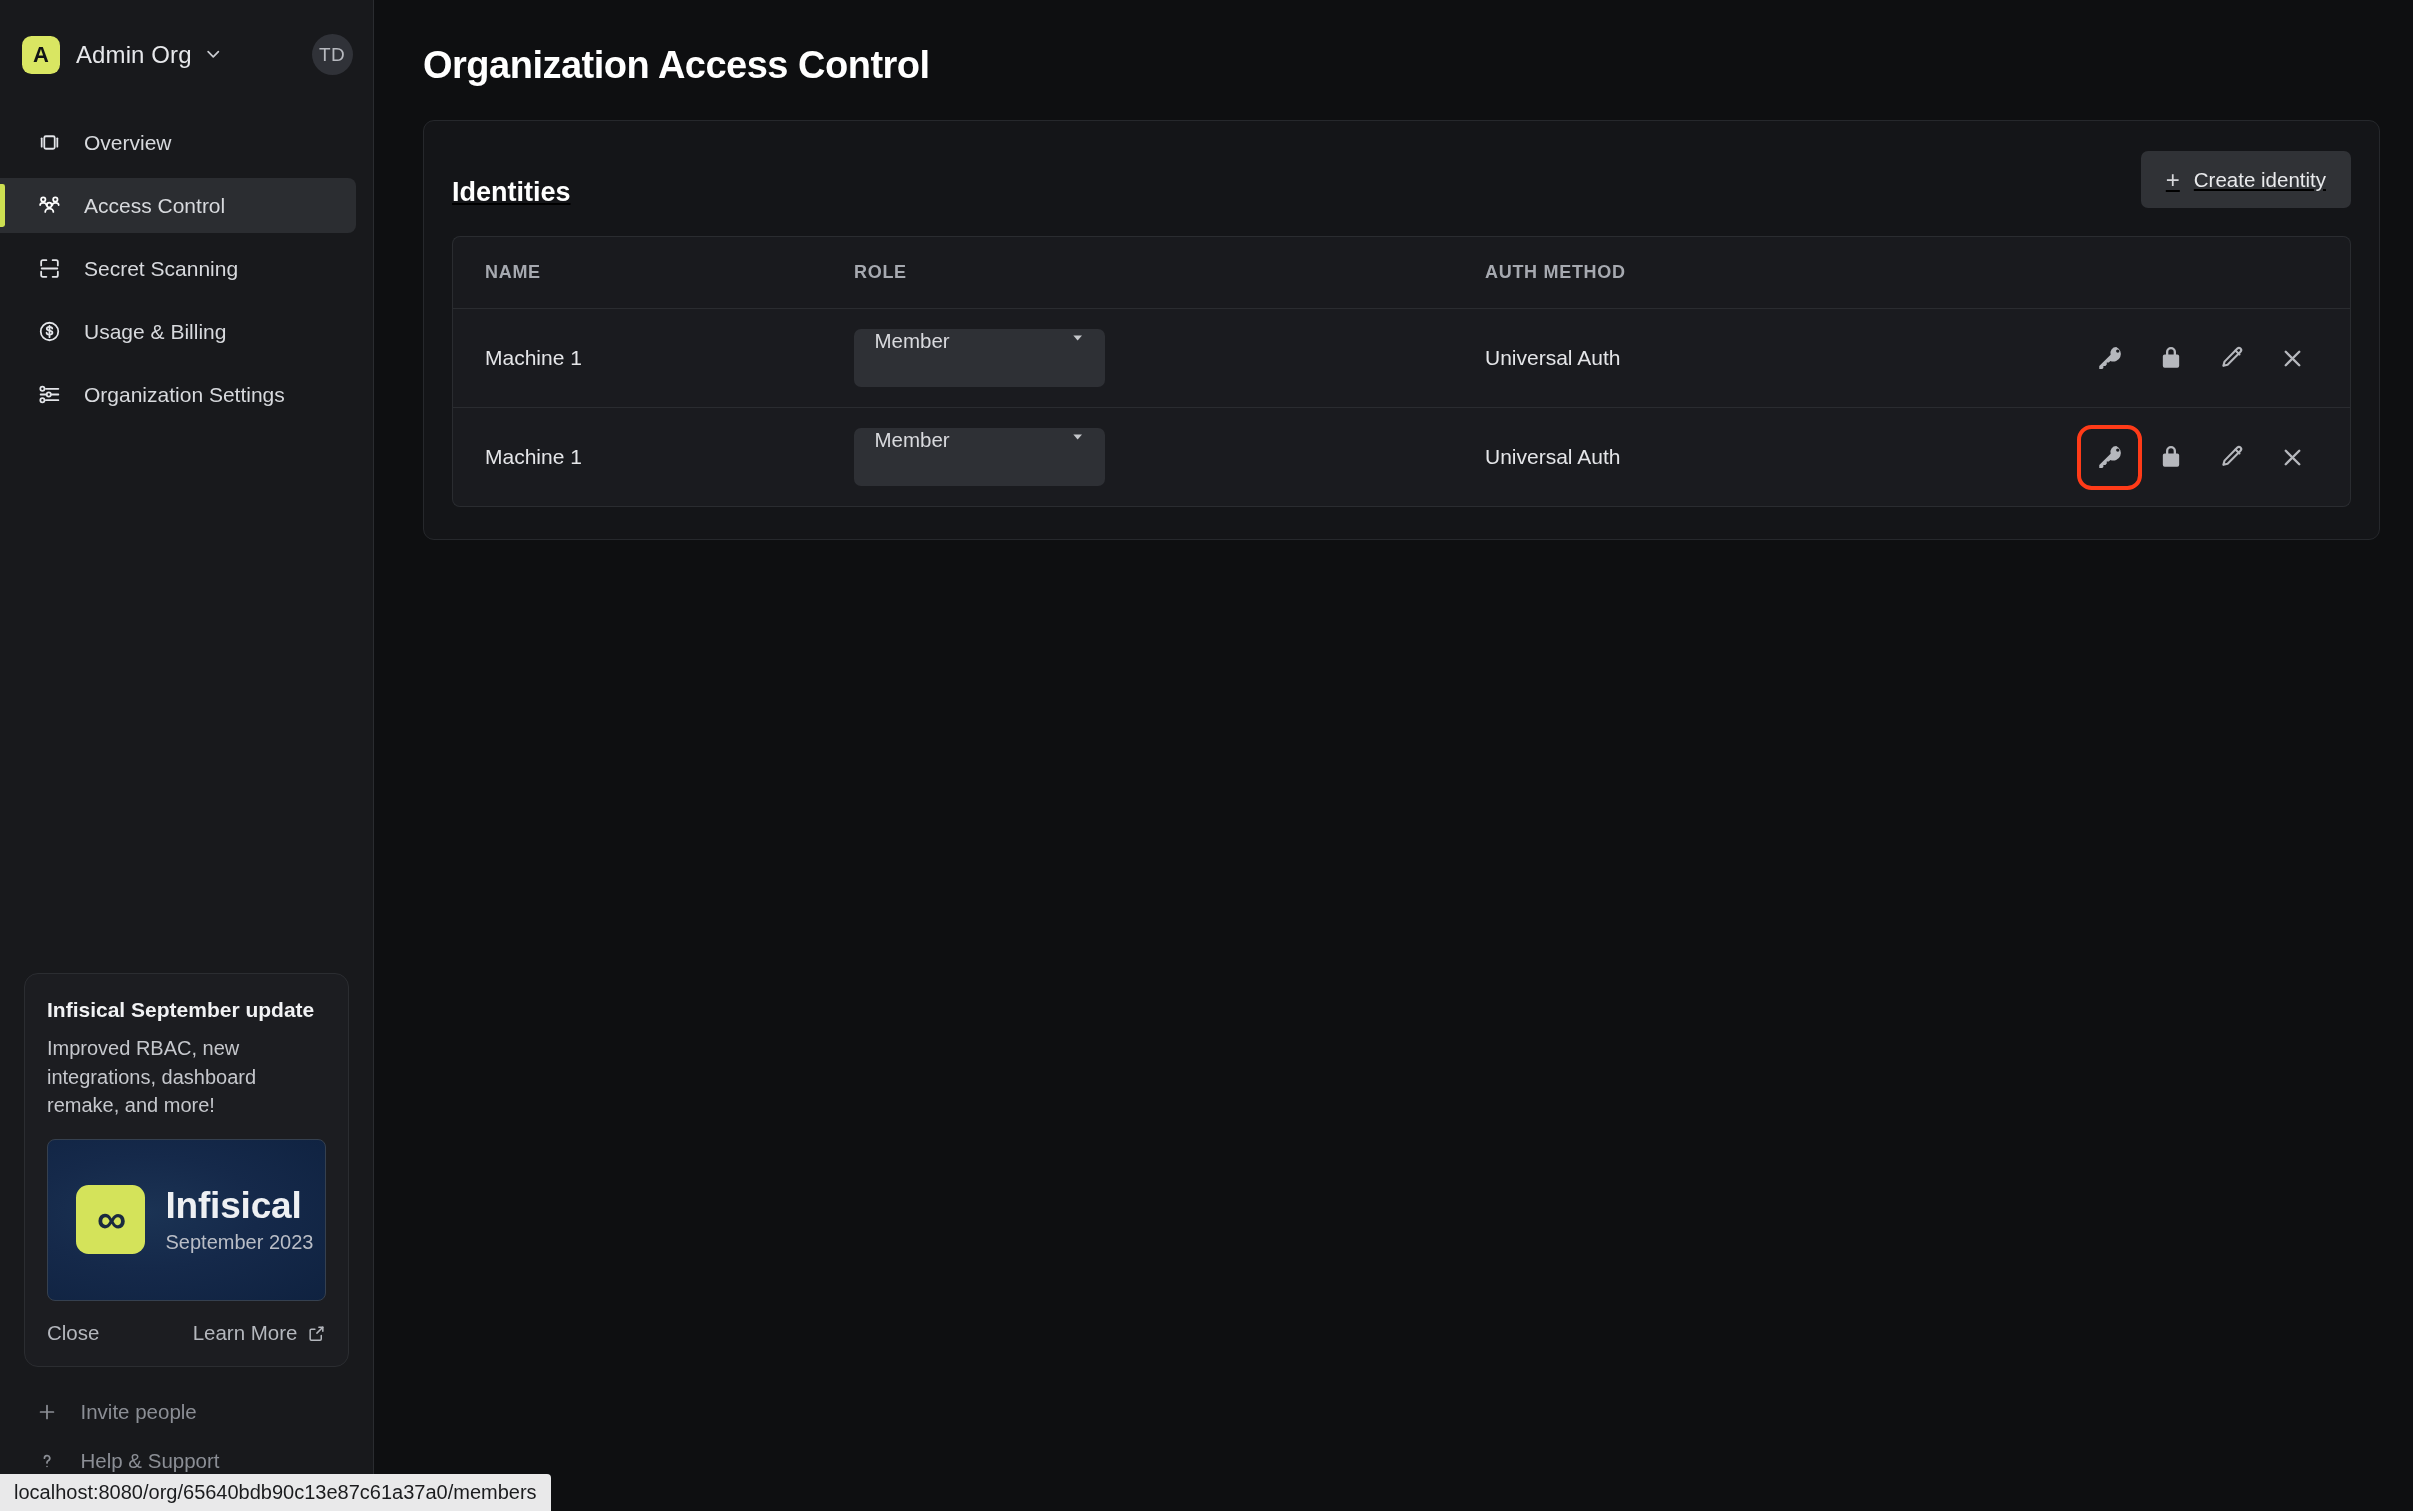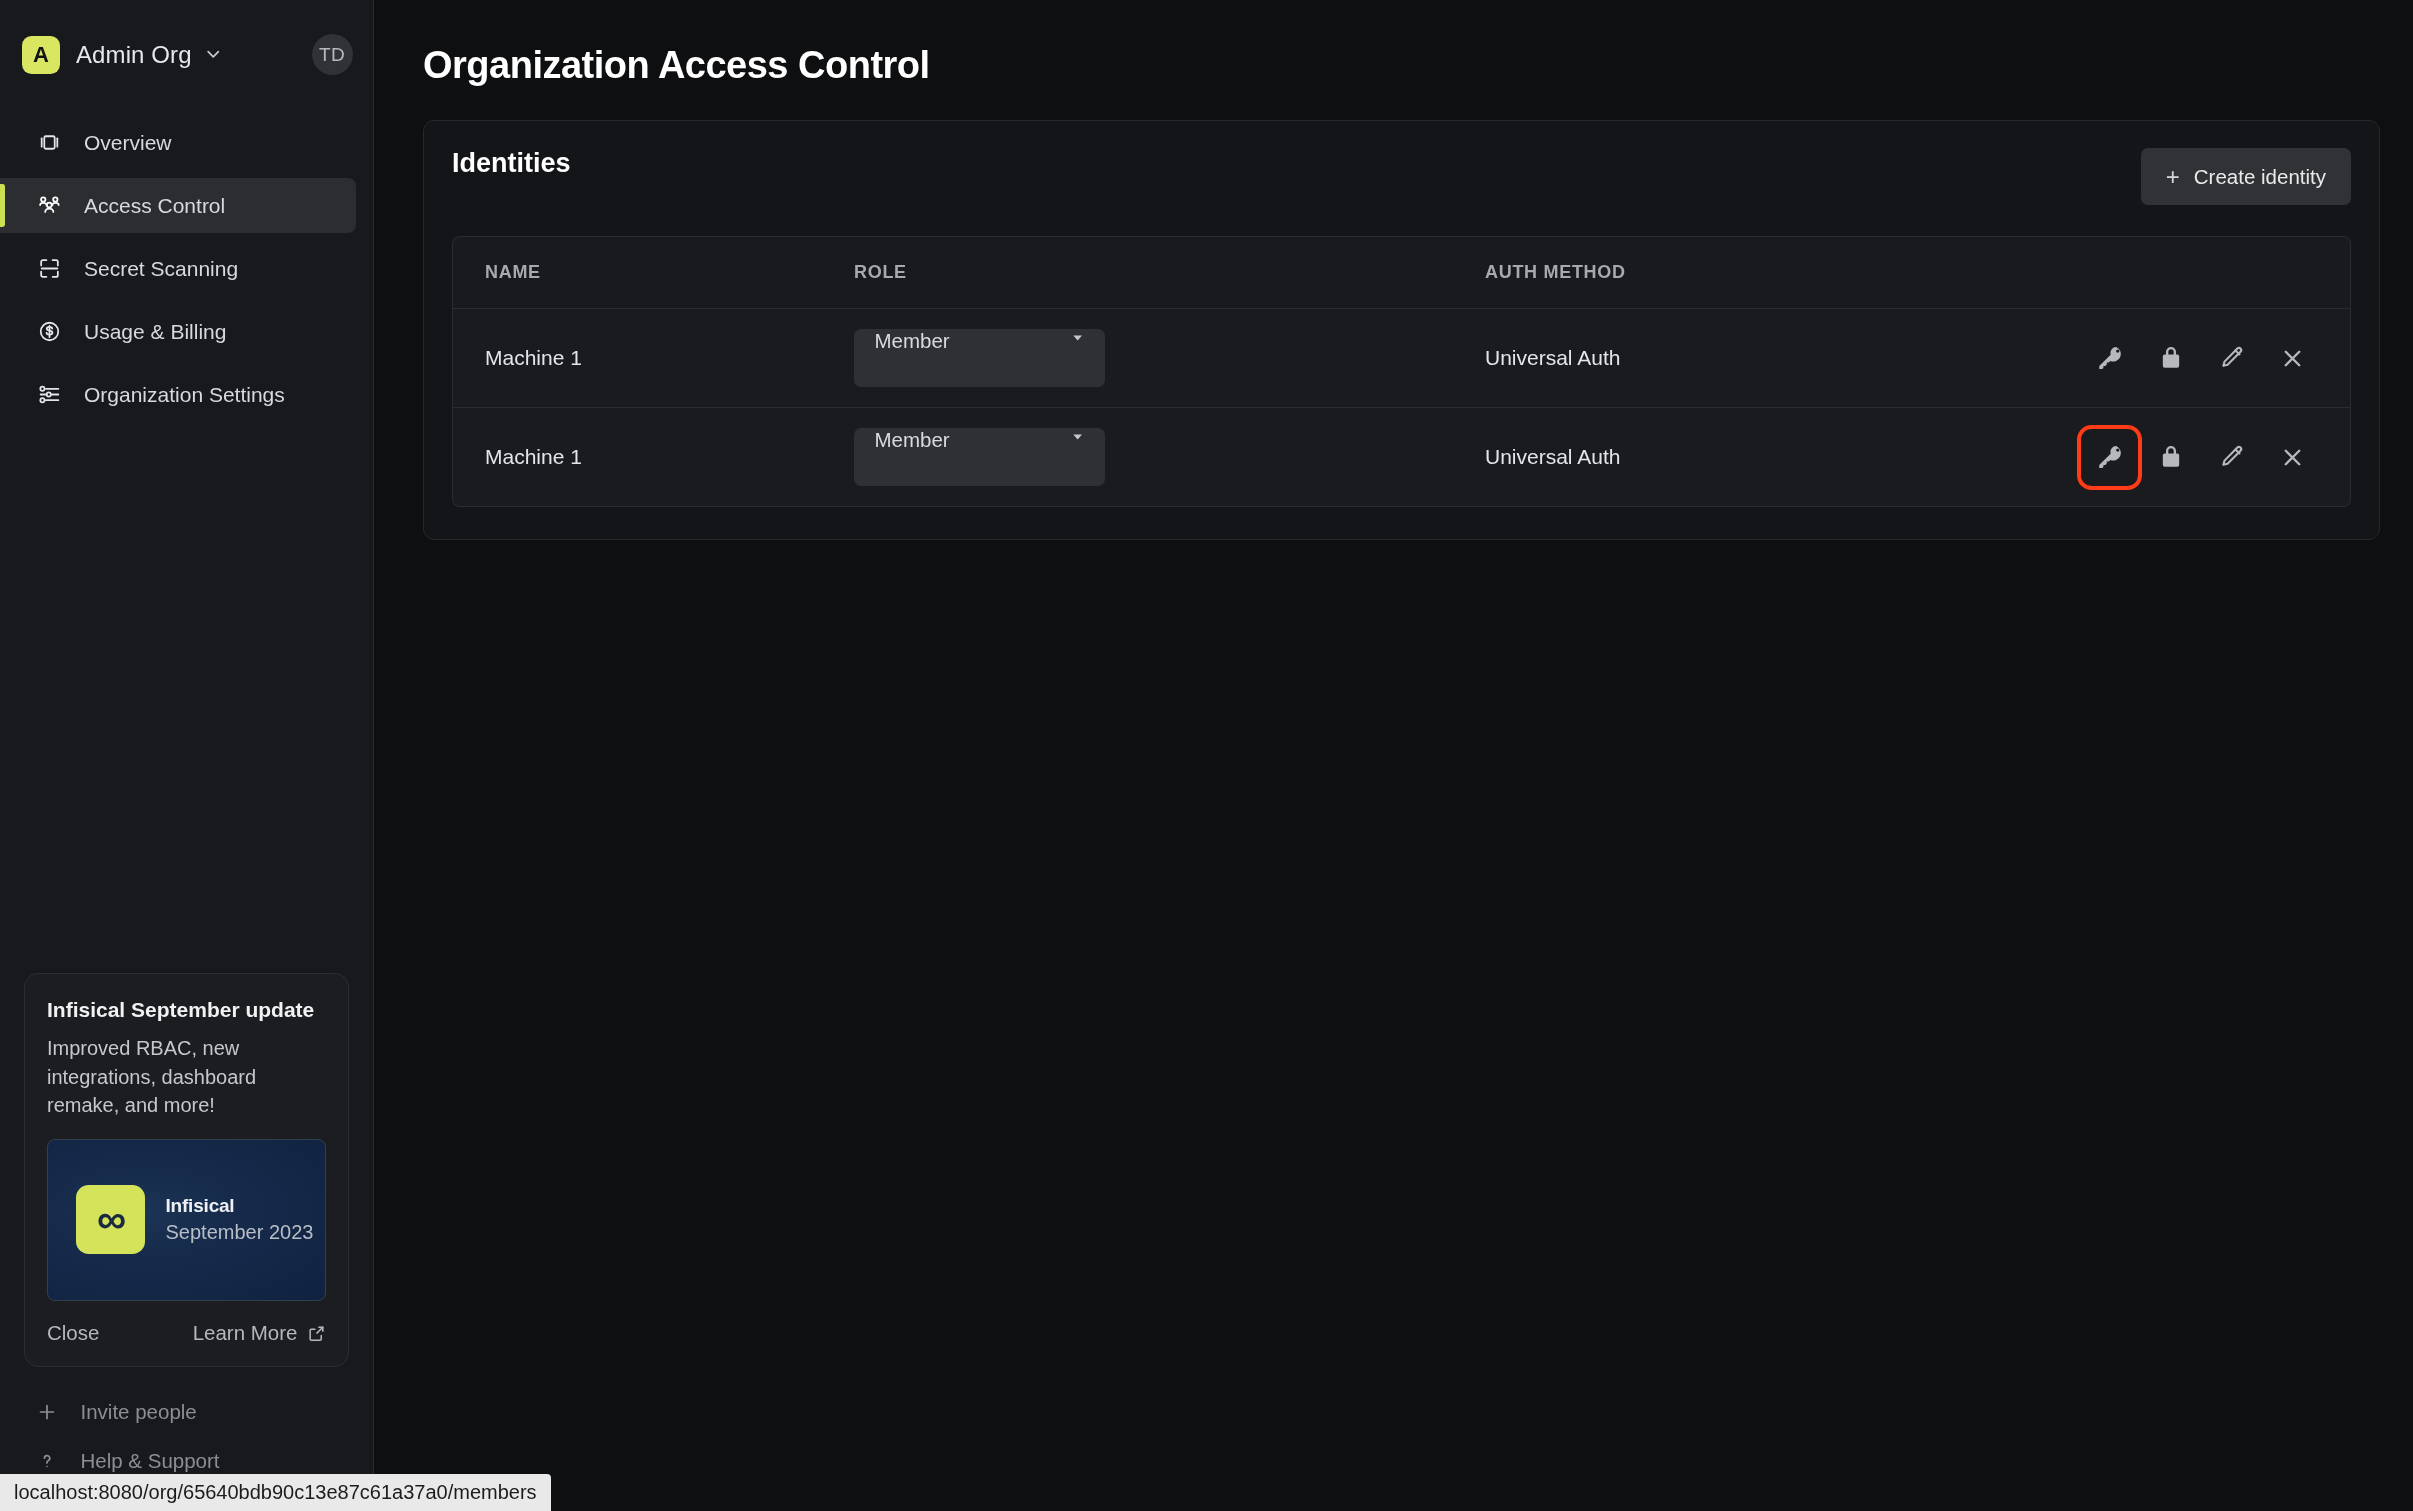--- a/index.html
+++ b/index.html
@@ -82,21 +82,21 @@
     border: 1.6px solid #35404f;
     background: radial-gradient(ellipse at 35% 45%, #1b3354 0%, #15294a 45%, #0f2240 100%);
     display: flex; align-items: center; padding-left: 28px;
   }
   .news-logo {
     width: 69px; height: 69px; border-radius: 12.6px; background: #d4e35a;
     display: flex; align-items: center; justify-content: center; flex: 0 0 69px;
   }
   .news-logo-txt { color:#1b2a3f; font-size: 41px; font-weight: 800; line-height: .6; letter-spacing:-2.4px;}
   .news-banner-txt { margin-left: 20.5px; }
-  .nb-brand { color: #eef0f3; font-size: 19px; font-weight: 700; letter-spacing: -0.2px; }
+  .nb-brand { color: #eef0f3; font-size: 37px; font-weight: 700; letter-spacing: -0.2px; }
   .nb-date { color: #b9bdc6; font-size: 20px; margin-top: 3.2px; }
   .news-actions { display: flex; align-items: center; justify-content: space-between; margin-top: 20.5px; }
   .news-link { color: #b4b7bd; font-size: 20.5px; display: flex; align-items: center; }
   .news-link .ext { margin-left: 9.5px; display: inline-flex; }
 
   .foot { padding: 20.5px 0 27px 33px; }
   .foot-item { display: flex; align-items: center; color: #8b8e95; font-size: 20.5px; height: 49px; }
   .foot-item .fico { width: 27px; display: flex; align-items: center; justify-content: center; flex: 0 0 27px; }
   .foot-item .flbl { margin-left: 20.5px; }
 
@@ -120,21 +120,21 @@
     padding: 4.7px 11px; line-height: 1;
   }
 
   .panel {
     margin-top: 33px;
     background: #141518;
     border: 1.6px solid #26282c;
     border-radius: 11px;
     padding: 27px 28px 32px 28px;
   }
-  .panel-head { display: flex; align-items: flex-start; height: 60px; }
+  .panel-head { display: flex; align-items: flex-end; height: 60px; text-decoration: underline; }
   .panel-title { color: #ffffff; font-size: 27px; font-weight: 700; }
   .create-btn {
     margin-left: auto; background: #303236; color: #e9eaec;
     font-size: 20.5px; border: none; border-radius: 7px;
     height: 57px; padding: 0 25px; display: flex; align-items: center; cursor: pointer;
   }
   .create-btn .plus { margin-right: 14px; font-size: 24px; font-weight: 400; color: #d6d7da; line-height: 1; }
 
   table.idt { width: 100%; border-collapse: separate; border-spacing: 0; margin-top: 28px; }
   table.idt th {

